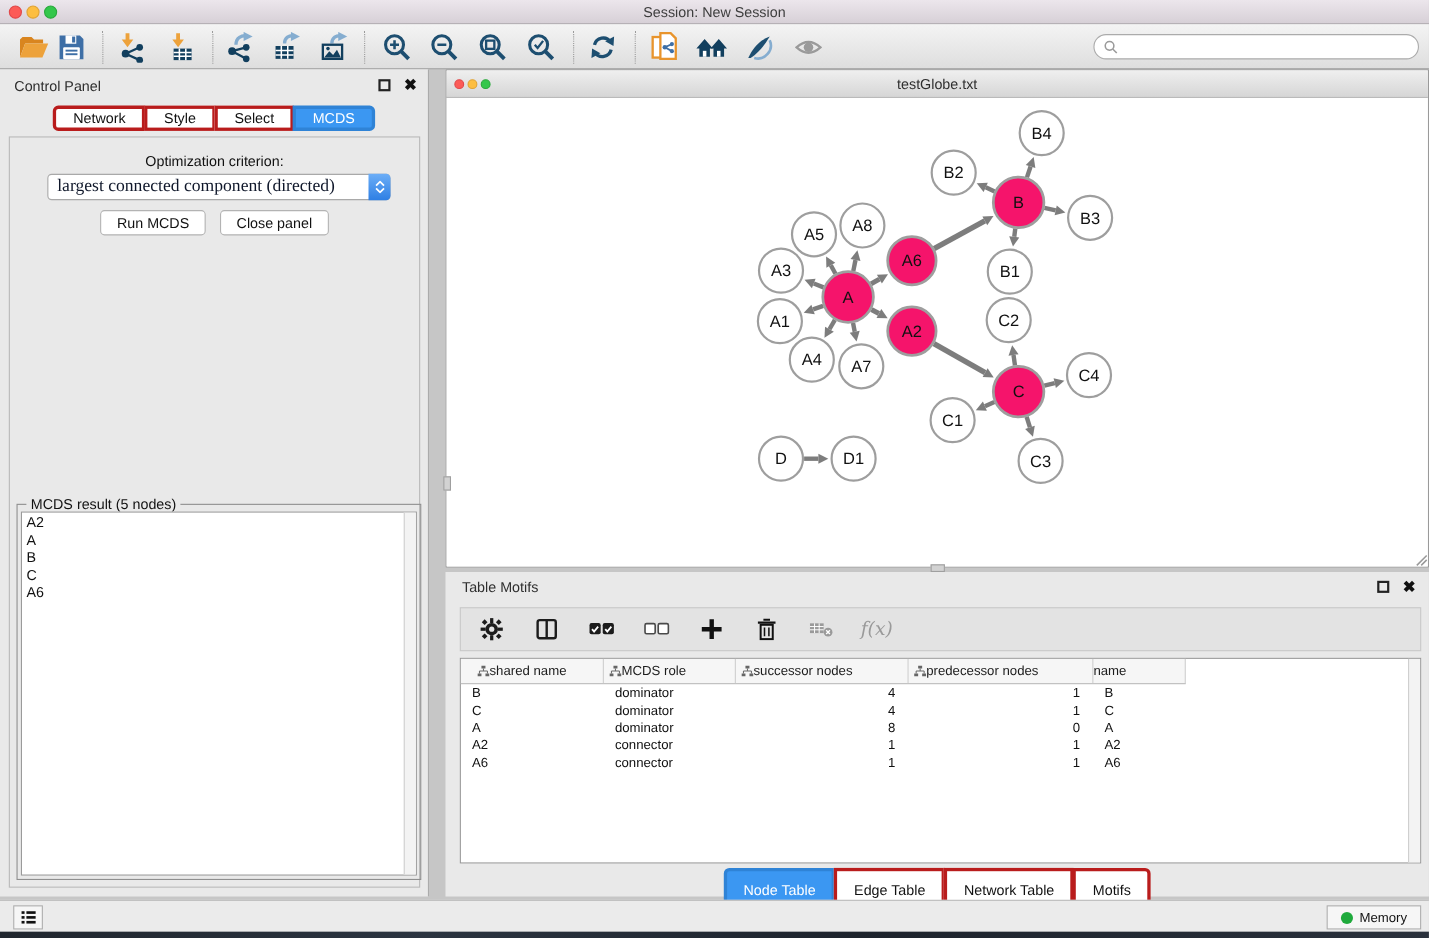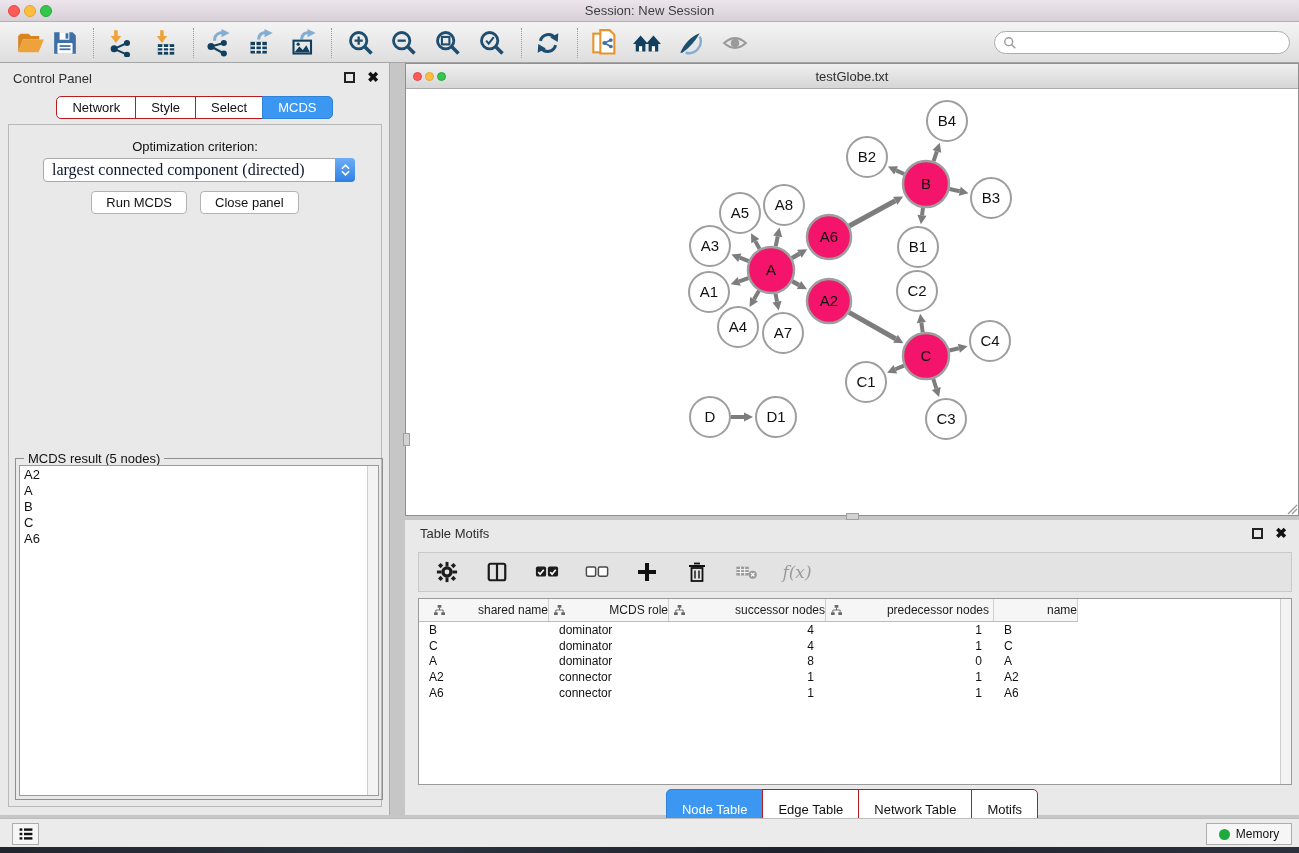--- a/index.html
+++ b/index.html
@@ -24,21 +24,21 @@
   #search-box { position:absolute; right:9px; top:9px; width:296px; height:23px; background:#fff;
     border:1px solid #ababab; border-radius:12px; display:flex; align-items:center; padding-left:8px; }
 
   
   #control-panel { left:0; top:63px; width:390px; height:752px; background:#e9e9e9; border-right:1px solid #ababab; }
   #cp-title { left:13px; top:8px; font-size:13px; color:#2e2e2e; }
   .panel-icons { position:absolute; display:flex; gap:12px; }
   .float-icon { width:11px; height:11px; border:2px solid #222; }
   .close-icon { font-size:14px; font-weight:bold; color:#111; line-height:11px; }
   #cp-tabs { left:0; top:33px; width:100%; display:flex; justify-content:center; }
-  .seg-btn { height:23px; background:#fff; border:1px solid #b91c1c; font-size:13px; color:#111;
+  .seg-btn { height:23px; background:#fff; border:3px solid #b91c1c; font-size:13px; color:#111;
     display:flex; align-items:center; justify-content:center; padding:0 15px; margin-left:-1px; }
   .seg-btn.first { border-radius:5px 0 0 5px; margin-left:0; }
   .seg-btn.last { border-radius:0 5px 5px 0; }
   .seg-btn.active { background:#3b97f2; border-color:#2f83d6; color:#fff; }
   #cp-content { left:8px; top:61px; width:374px; height:683px; border:1px solid #b9b9b9; background:#e9e9e9; }
   #opt-label { width:100%; top:14px; text-align:center; font-size:13px; color:#111; }
   #opt-select { left:34px; top:33px; width:312px; height:24px; background:#fff; border:1px solid #a9a9a9;
     border-radius:4px; display:flex; align-items:center; }
   #opt-select .val { flex:1; font-size:16px; color:#0f172a; padding-left:8px; white-space:nowrap; overflow:hidden;font-family:Liberation Serif, serif; }
   #opt-select .stepper { width:20px; height:24px; margin-right:-1px; border-radius:0 4px 4px 0;
@@ -66,21 +66,21 @@
   #table-panel { left:405px; top:520px; width:894px; height:295px; background:#e9e9e9; }
   #tp-title { left:15px; top:6px; font-size:13px; color:#2e2e2e; }
   #tp-toolbar { left:13px; top:32px; width:874px; height:40px; background:#e3e3e3; border:1px solid #c9c9c9;
     display:flex; align-items:center; gap:22px; padding-left:14px; }
   .tp-btn { width:28px; height:28px; display:flex; align-items:center; justify-content:center; }
   .fx-label { font-family:"DejaVu Serif", serif; font-style:italic; font-size:17px; color:#9a9a9a; }
   #tp-table { left:13px; top:78px; width:874px; height:187px; background:#fff; border:1px solid #9a9a9a; }
   #tp-vscroll { position:absolute; right:0; top:0; bottom:0; width:11px; background:#f3f3f3; border-left:1px solid #cfcfcf; }
   .thead { display:flex; height:23px; background:#f6f6f6; width:659px; border-bottom:1px solid #bdbdbd; }
   .th { display:flex; align-items:center; border-right:1px solid #cfcfcf; font-size:12px; color:#1c1c1c; position:relative; }
-  .th .hlabel { flex:1; text-align:right; }
+  .th .hlabel { flex:1; text-align:left; }
   .th svg { margin-left:5px; flex:0 0 auto; }
   .trow { display:flex; height:15.7px; align-items:center; width:659px; }
   .td { font-size:12px; color:#111; overflow:hidden; white-space:nowrap; }
   .c0 { width:130px; padding-left:10px; }
   .c1 { width:120px; padding-left:10px; }
   .c2 { width:157px; text-align:right; padding-right:12px; }
   .c3 { width:168px; text-align:right; padding-right:12px; }
   .c4 { width:84px; padding-left:10px; }
   #tp-tabs { left:0; top:269px; width:100%; display:flex; justify-content:center; }
   .seg2 { height:41px; font-size:13px; }

